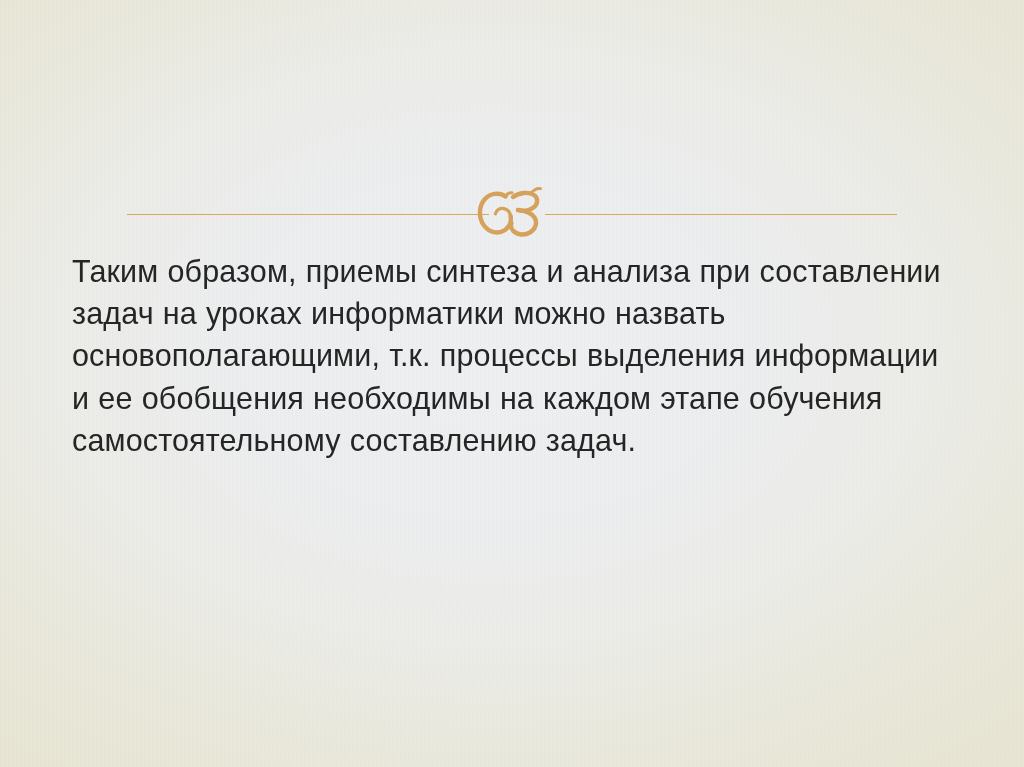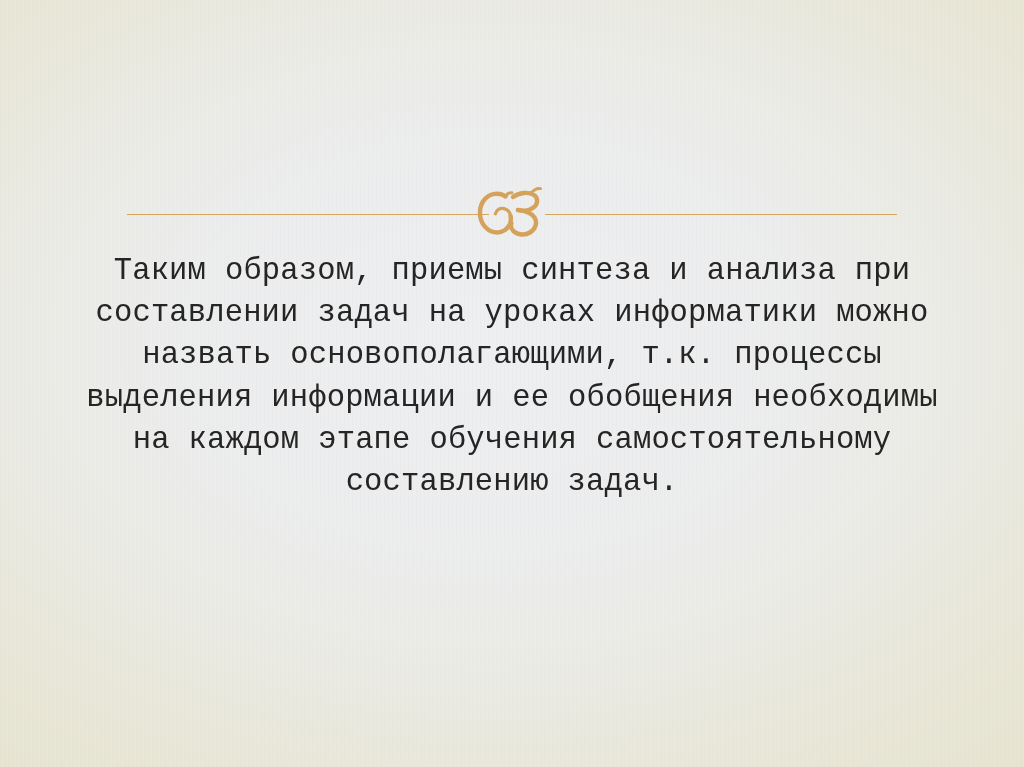--- a/index.html
+++ b/index.html
@@ -84,23 +84,22 @@
     user-select: none;
   }
   .divider .ornament svg { display: block; }
 
   
   .body-text {
     position: absolute;
     left: 72px;
     top: 250px;
     width: 880px;
-    text-align: center;
     color: #252525;
-    font-family: Liberation Mono, monospace;
+    font-family: Liberation Sans, sans-serif;
     font-size: 30.5px;
     line-height: 42.2px;
     letter-spacing: 0.15px;
     white-space: pre-line;
     word-spacing: 0.5px;
   }
 </style>
 </head>
 <body>
 

